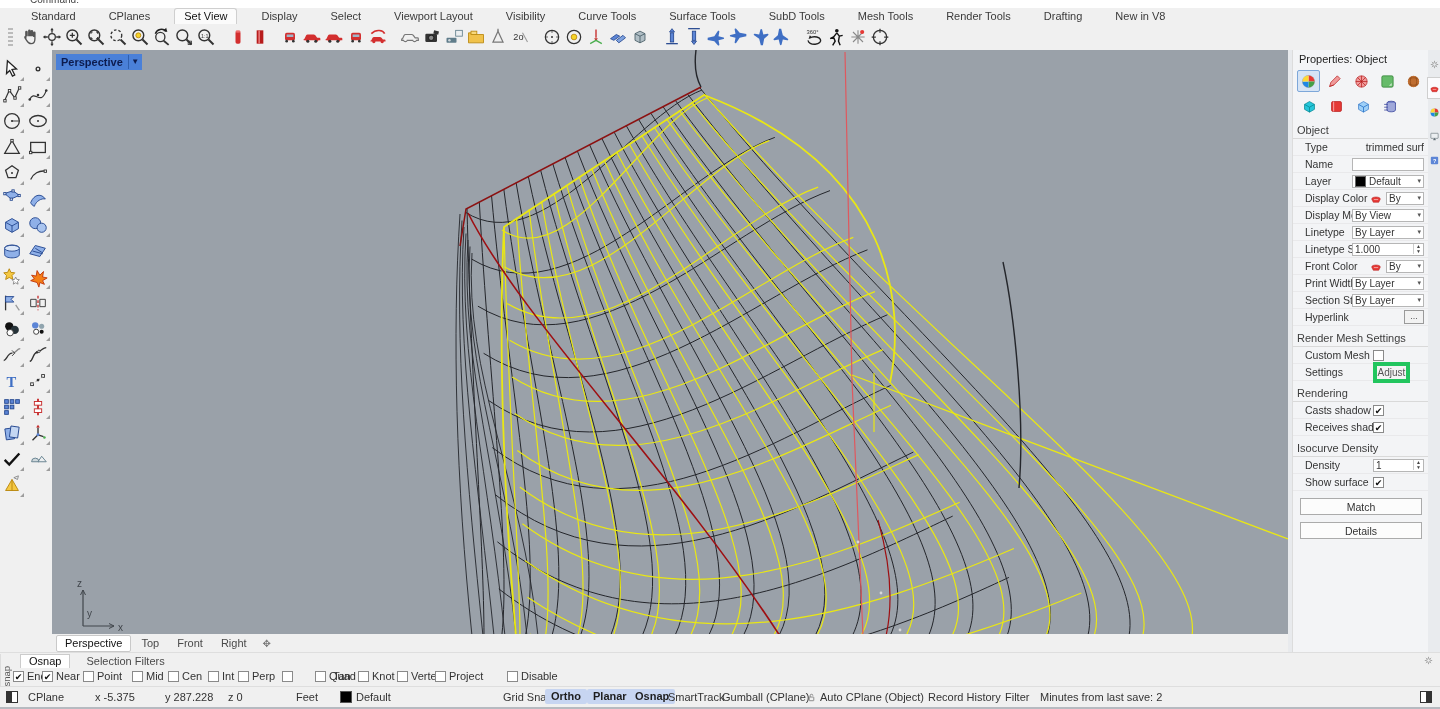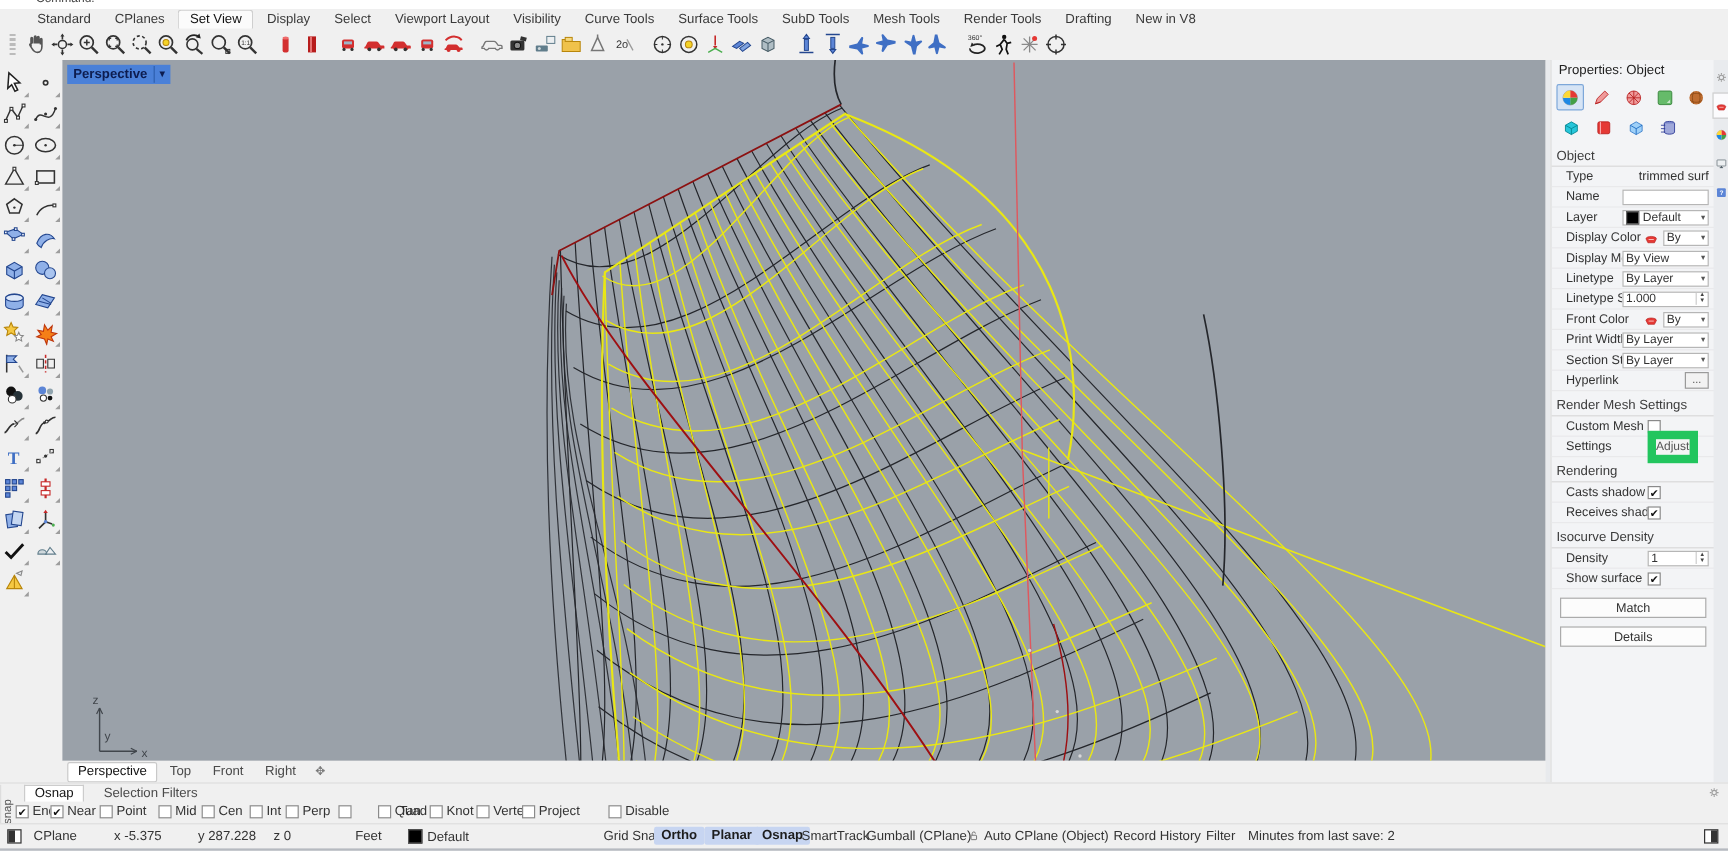--- a/index.html
+++ b/index.html
@@ -2,21 +2,21 @@
 <html><head>
 <meta charset="utf-8">
 <style>
   html,body{margin:0;padding:0}
   body{width:1440px;height:709px;position:relative;overflow:hidden;background:#f0f0f0;
        font-family:"Liberation Sans",sans-serif;font-size:11px;color:#333;-webkit-font-smoothing:antialiased}
   
   #cmd{position:absolute;top:0;left:0;right:0;height:8px;background:#fff;border-bottom:1px solid #d6d6d6;overflow:hidden}
   #cmd span{display:block;margin:-6px 0 0 30px;font-size:10px;color:#444}
   
-  #menubar{position:absolute;top:8px;left:0;right:0;height:16px;background:#f0f0f0;display:flex;align-items:flex-end;padding-left:22px;gap:2px}
+  #menubar{position:absolute;top:8px;left:0;right:0;height:16px;background:#f0f0f0;display:flex;align-items:flex-end;padding-left:22px;gap:15px}
   .mtab{font-size:11px;color:#3a3a3a;padding:1px 9px 2px;white-space:nowrap}
   .mtab.on{background:#fbfbfb;border:1px solid #cfcfcf;border-bottom:none;border-radius:3px 3px 0 0;color:#111}
   
   #toolbar{position:absolute;top:24px;left:0;right:0;height:26px;background:#f0f0f0;display:flex;align-items:center;padding-left:8px;border-bottom:1px solid #e3e3e3}
   .grip{width:5px;height:18px;margin-right:5px;background:repeating-linear-gradient(#bbb 0 2px,#f0f0f0 2px 4px);flex:0 0 auto}
   .tbtn{width:22px;height:22px;display:flex;align-items:center;justify-content:flex-end;flex:0 0 auto}
   .tbtn svg{width:20px;height:20px}
   
   #sidebar{position:absolute;top:50px;left:0;width:52px;bottom:57px;background:#f0f0f0;display:grid;
            grid-template-columns:24px 24px;justify-content:center;align-content:start;gap:3px 2px;padding-top:8px}
@@ -49,21 +49,21 @@
   .wfull{width:72px}
   .pbox .tx{flex:1;overflow:hidden}
   .arr{font-size:7px;color:#555;margin-left:2px}
   .swatch{width:9px;height:9px;background:#000;border:1px solid #666;margin-right:3px;flex:0 0 auto}
   .spinner{display:flex;flex-direction:column;border-left:1px solid #ccc;margin-left:2px;padding-left:2px}
   .spinner span{font-size:5px;line-height:5px;color:#444}
   .painter{width:14px;height:13px;margin-right:3px}
   .pbtn{width:18px;height:12px;border:1px solid #9a9a9a;background:#f2f2f2;text-align:center;font-size:9px;line-height:10px;color:#555}
   .cb{display:inline-block;width:11px;height:11px;background:#fff;border:1px solid #8a8a8a;font-size:9px;line-height:10px;text-align:center;color:#111;box-sizing:border-box}
   .clab{flex:0 0 68px;overflow:hidden}
-  .pbtn2{flex:1;height:13px;border:7px solid #22c55e;background:#f4f4f4;text-align:center;font-size:10px;line-height:13px;color:#555;margin-right:14px}
+  .pbtn2{flex:1;height:13px;border:4px solid #22c55e;background:#f4f4f4;text-align:center;font-size:10px;line-height:13px;color:#555;margin-right:14px}
   .bigbtn{margin:7px 7px 0;height:15px;border:1px solid #ababab;background:#fcfcfc;display:flex;align-items:center;justify-content:center;font-size:10.5px;color:#333}
   
   #strip{position:absolute;top:50px;left:1428px;width:12px;bottom:57px;background:#e9ebee;display:flex;flex-direction:column;align-items:center}
   .stab{width:12px;height:20px;display:flex;align-items:center;justify-content:center;margin-top:4px}
   .stab svg{width:11px;height:11px}
   .stab.on{background:#fbfbfd;outline:1px solid #cfcfcf}
   
   #osnapbar{position:absolute;top:652px;left:0;right:0;height:34px;background:#f0f0f0;border-top:1px solid #dedede}
   #otabs{display:flex;padding-left:20px;gap:8px;height:15px;align-items:flex-end}
   .otab{font-size:11px;color:#4a4a4a;padding:0 8px 1px}

